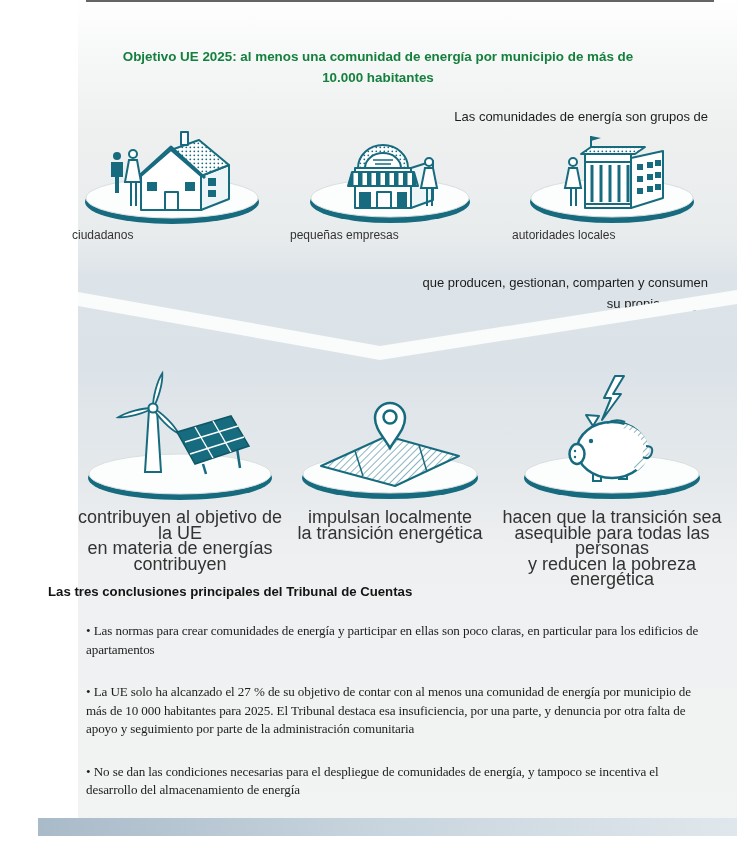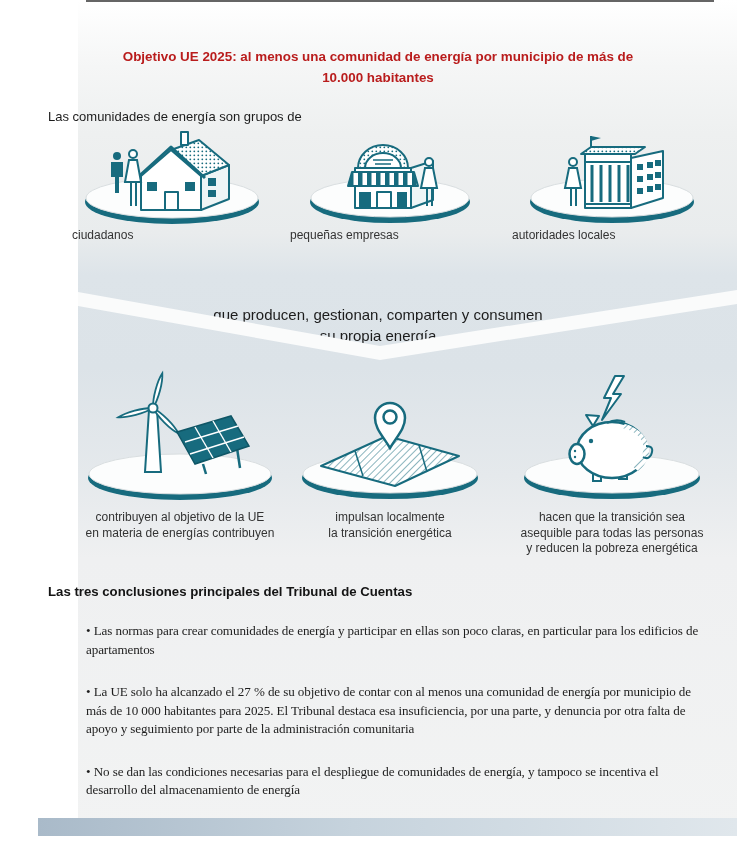--- a/index.html
+++ b/index.html
@@ -10,37 +10,37 @@
   }
   .panel{
     position:absolute;left:78px;top:0;width:659px;height:834px;
     background:linear-gradient(180deg,
       #ffffff 0%, #f5f6f6 8%, #eef0f0 16%, #e9eced 28%,
       #dde4e9 33%, #dce3e8 44%, #e5e9ec 57%, #eff0f1 67%, #f2f3f3 100%);
   }
   .top-line{position:absolute;left:86px;top:0;width:628px;height:2px;background:#3e3e3e;opacity:.8;}
   .title{
     position:absolute;left:48px;top:46px;width:660px;text-align:center;
-    font-size:13.4px;font-weight:bold;line-height:21px;color:#b91c1c;
+    font-size:13.4px;font-weight:bold;line-height:21px;color:#15803d;
   }
   .intro{
-    position:absolute;left:48px;top:109px;width:660px;text-align:left;
+    position:absolute;left:48px;top:109px;width:660px;text-align:right;
     font-size:13px;color:#1c1c1c;
   }
   .col1{position:absolute;top:118px;width:200px;text-align:left;}
   .col1 svg{display:block;margin:0 auto;}
   .cap1{margin-top:2px;font-size:12px;color:#333;}
   .flow{
-    position:absolute;left:48px;top:272px;width:660px;text-align:center;
-    font-size:15px;line-height:21px;color:#1c1c1c;margin-top:32px;
+    position:absolute;left:48px;top:272px;width:660px;text-align:right;
+    font-size:13px;line-height:21px;color:#1c1c1c;
   }
   .chevron{position:absolute;left:78px;top:282px;}
   .col2{position:absolute;top:368px;width:220px;text-align:center;}
   .col2 svg{display:block;margin:0 auto;}
-  .cap2{margin-top:7px;font-size:12px;line-height:15.5px;color:#333;}
+  .cap2{margin-top:7px;font-size:18px;line-height:15.5px;color:#333;}
   .cap2 div:empty{display:none;}
   .heading{
     position:absolute;left:48px;top:584px;width:660px;text-align:left;
     font-size:13.2px;font-weight:bold;color:#141414;
   }
   .bullets{position:absolute;left:86px;top:622px;width:622px;}
   .bullets p{margin:0 0 24px 0;font-size:13.1px;line-height:18.5px;color:#1d1d1d;letter-spacing:-0.1px;font-family:Liberation Serif, serif;}
   .footer-bar{
     position:absolute;left:38px;top:818px;width:699px;height:18px;
     background:linear-gradient(90deg,#a9bac9 0%,#c6d3dd 45%,#e0e7ec 100%);

